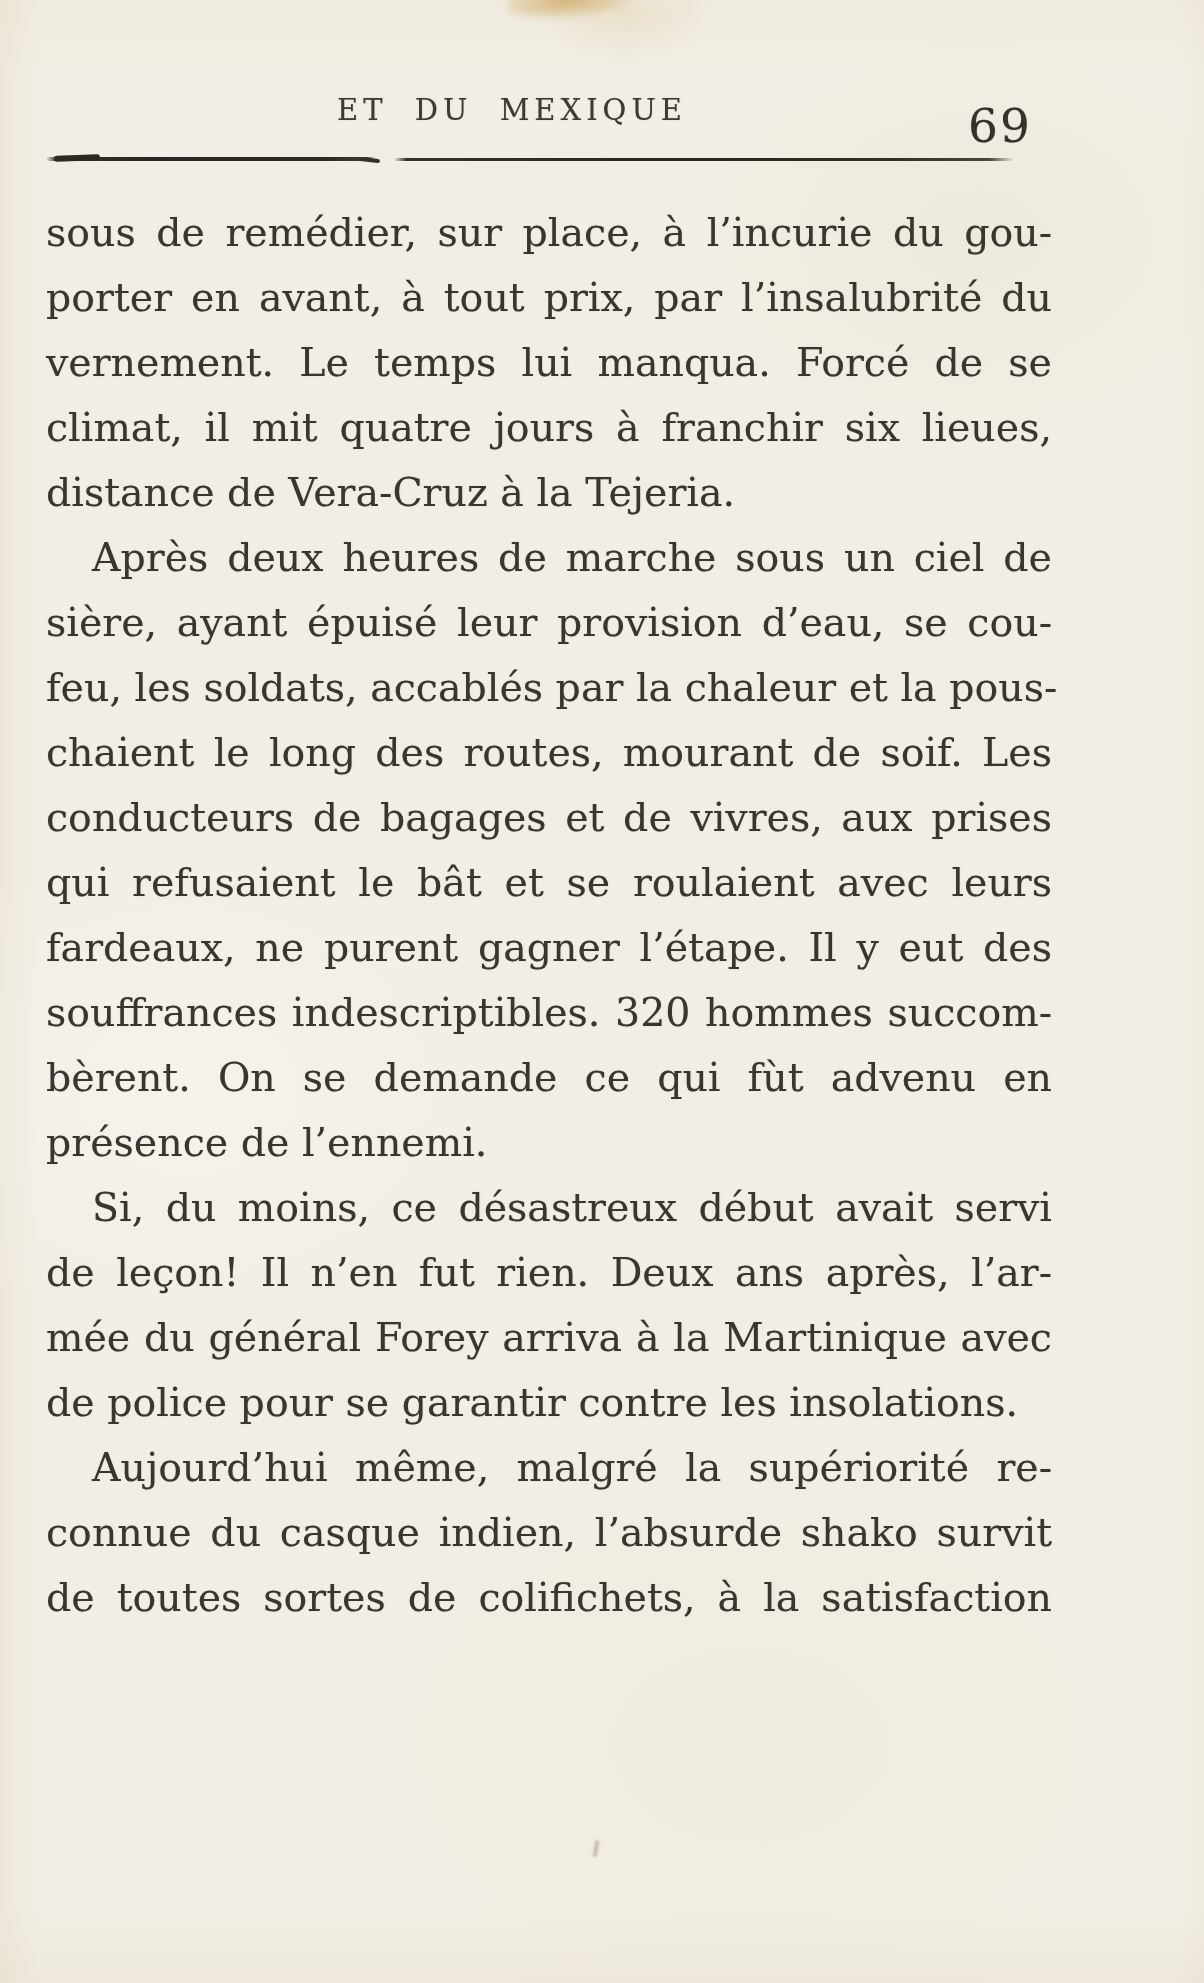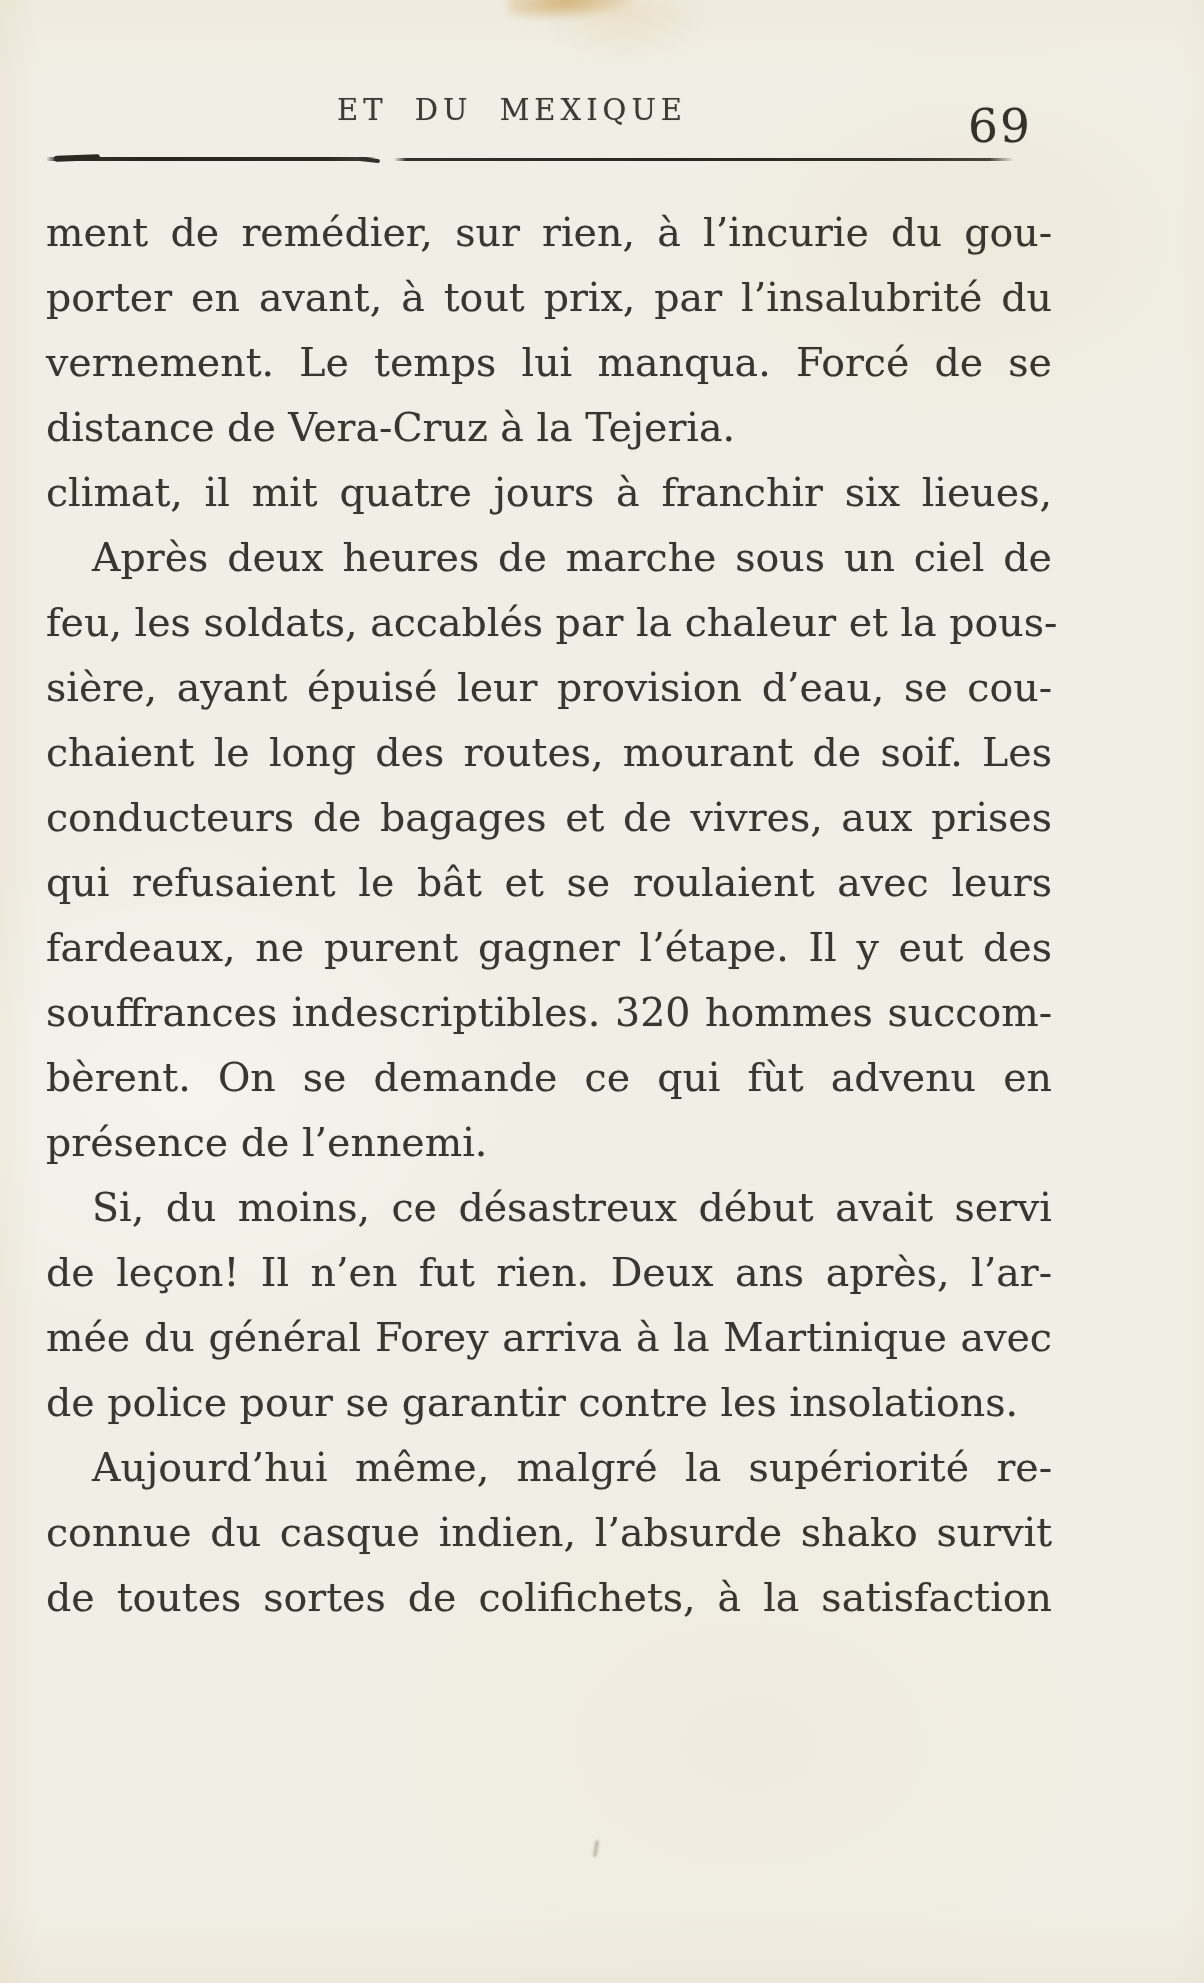--- a/index.html
+++ b/index.html
@@ -97,28 +97,28 @@
   <div class="stain-top-halo"></div>
   <div class="stain-top"></div>
 
   <div class="running-header">ET DU MEXIQUE</div>
   <div class="page-number">69</div>
 
   <div class="rule rule-left"></div>
   <div class="rule rule-right"></div>
 
   <div class="body-text">
-    <div class="ln">ment de remédier, sur rien, à l’incurie du gou-</div>
+    <div class="ln">sous de remédier, sur place, à l’incurie du gou-</div>
     <div class="ln">porter en avant, à tout prix, par l’insalubrité du</div>
     <div class="ln">vernement. Le temps lui manqua. Forcé de se</div>
+    <div class="ln">climat, il mit quatre jours à franchir six lieues,</div>
     <div class="ln last">distance de Vera-Cruz à la Tejeria.</div>
-    <div class="ln">climat, il mit quatre jours à franchir six lieues,</div>
     <div class="ln indent">Après deux heures de marche sous un ciel de</div>
+    <div class="ln">sière, ayant épuisé leur provision d’eau, se cou-</div>
     <div class="ln">feu, les soldats, accablés par la chaleur et la pous-</div>
-    <div class="ln">sière, ayant épuisé leur provision d’eau, se cou-</div>
     <div class="ln">chaient le long des routes, mourant de soif. Les</div>
     <div class="ln">conducteurs de bagages et de vivres, aux prises</div>
     <div class="ln">qui refusaient le bât et se roulaient avec leurs</div>
     <div class="ln">fardeaux, ne purent gagner l’étape. Il y eut des</div>
     <div class="ln">souffrances indescriptibles. 320 hommes succom-</div>
     <div class="ln">bèrent. On se demande ce qui fùt advenu en</div>
     <div class="ln last">présence de l’ennemi.</div>
     <div class="ln indent">Si, du moins, ce désastreux début avait servi</div>
     <div class="ln">de leçon! Il n’en fut rien. Deux ans après, l’ar-</div>
     <div class="ln">mée du général Forey arriva à la Martinique avec</div>

